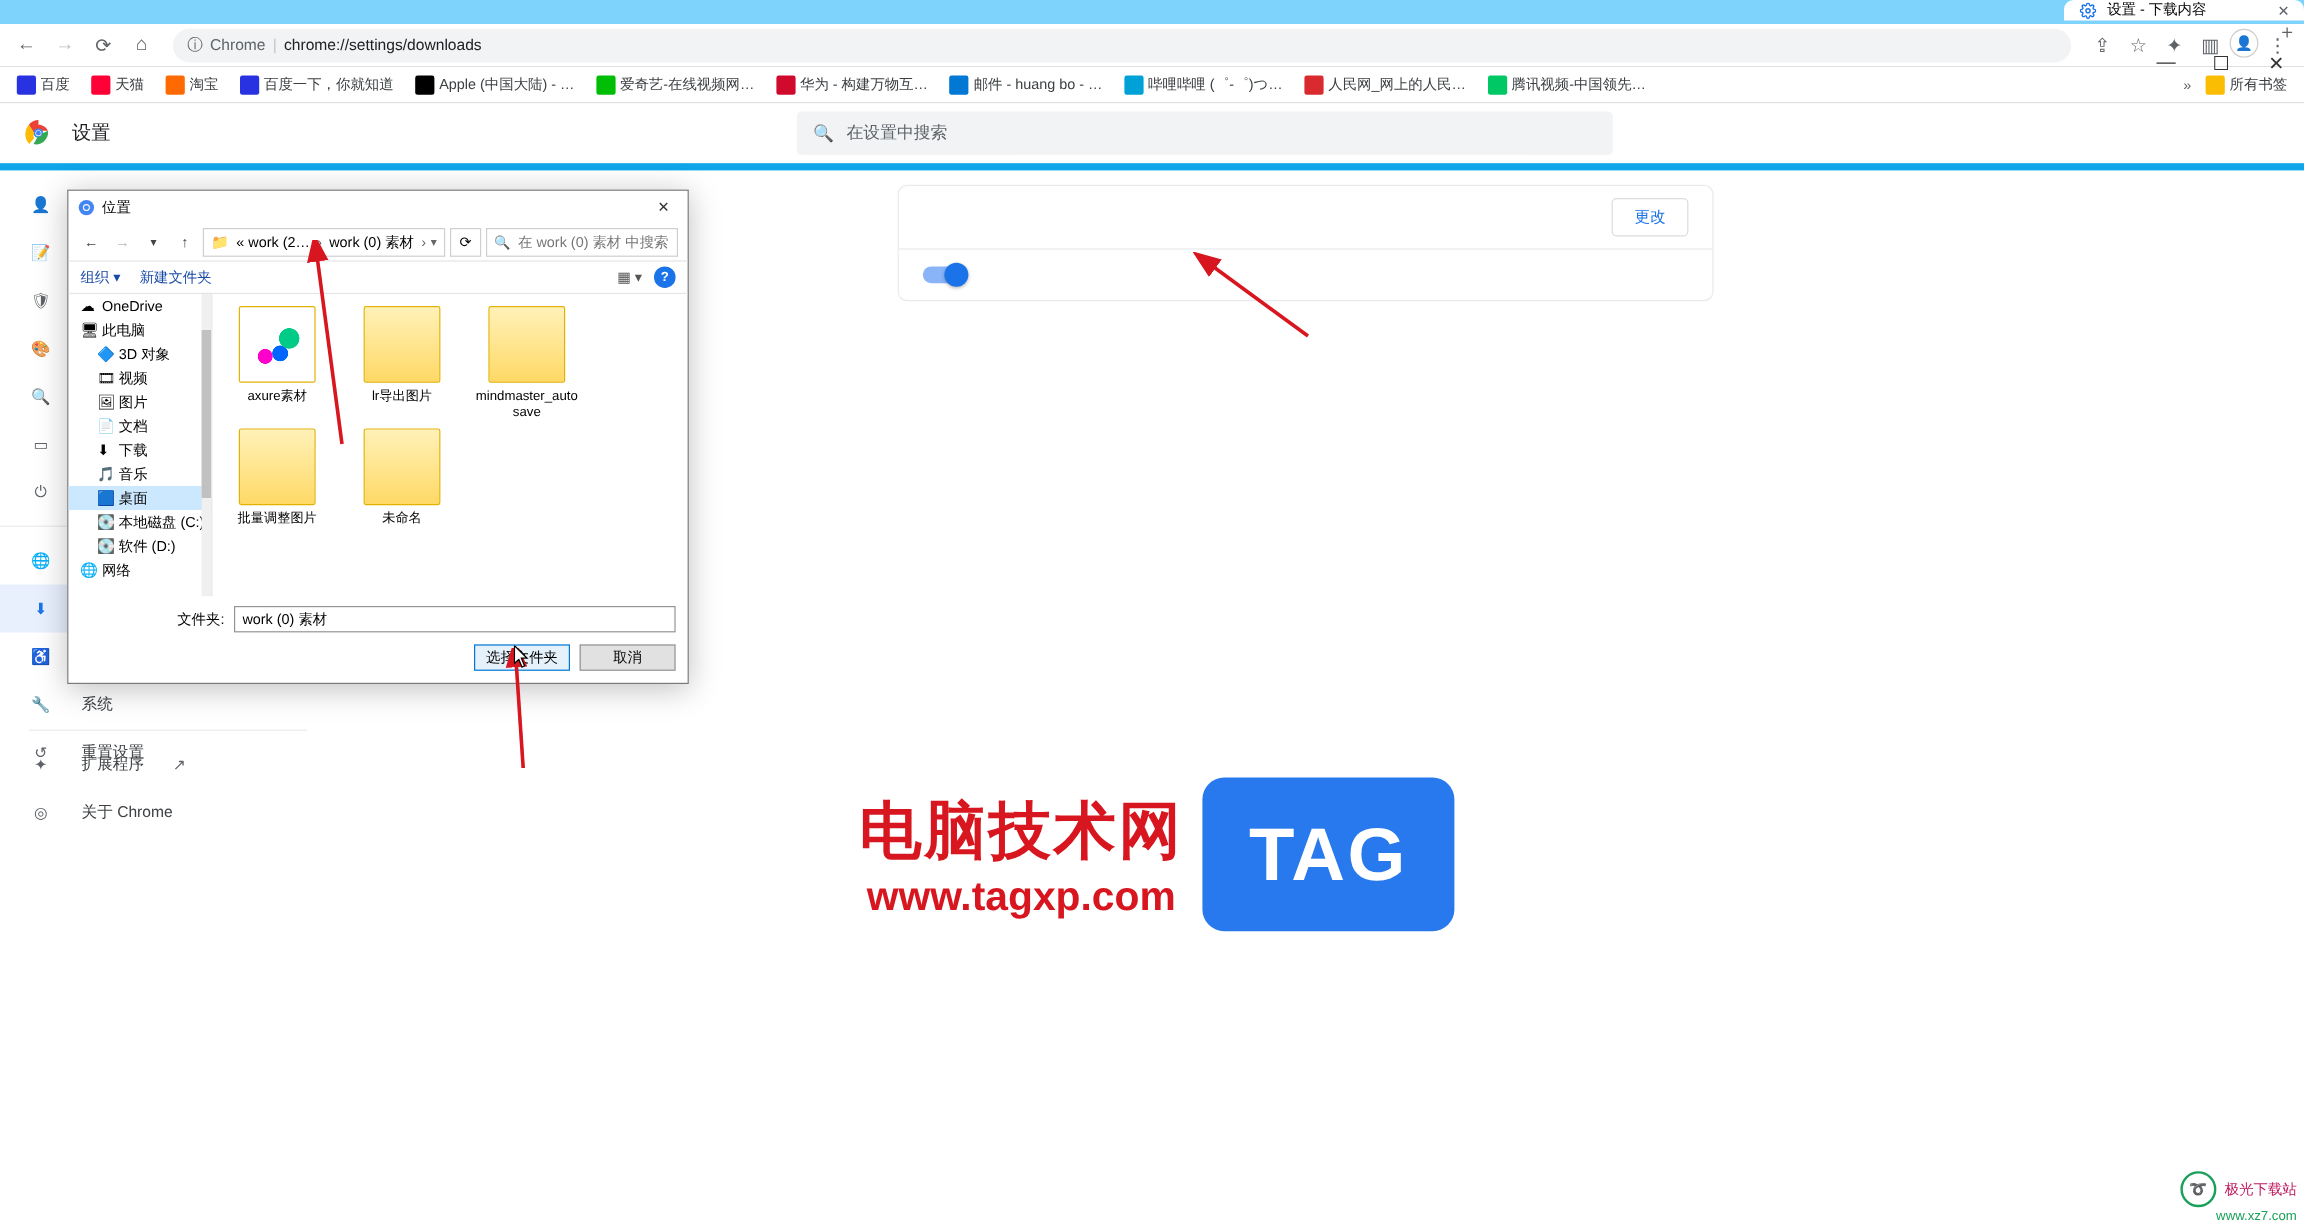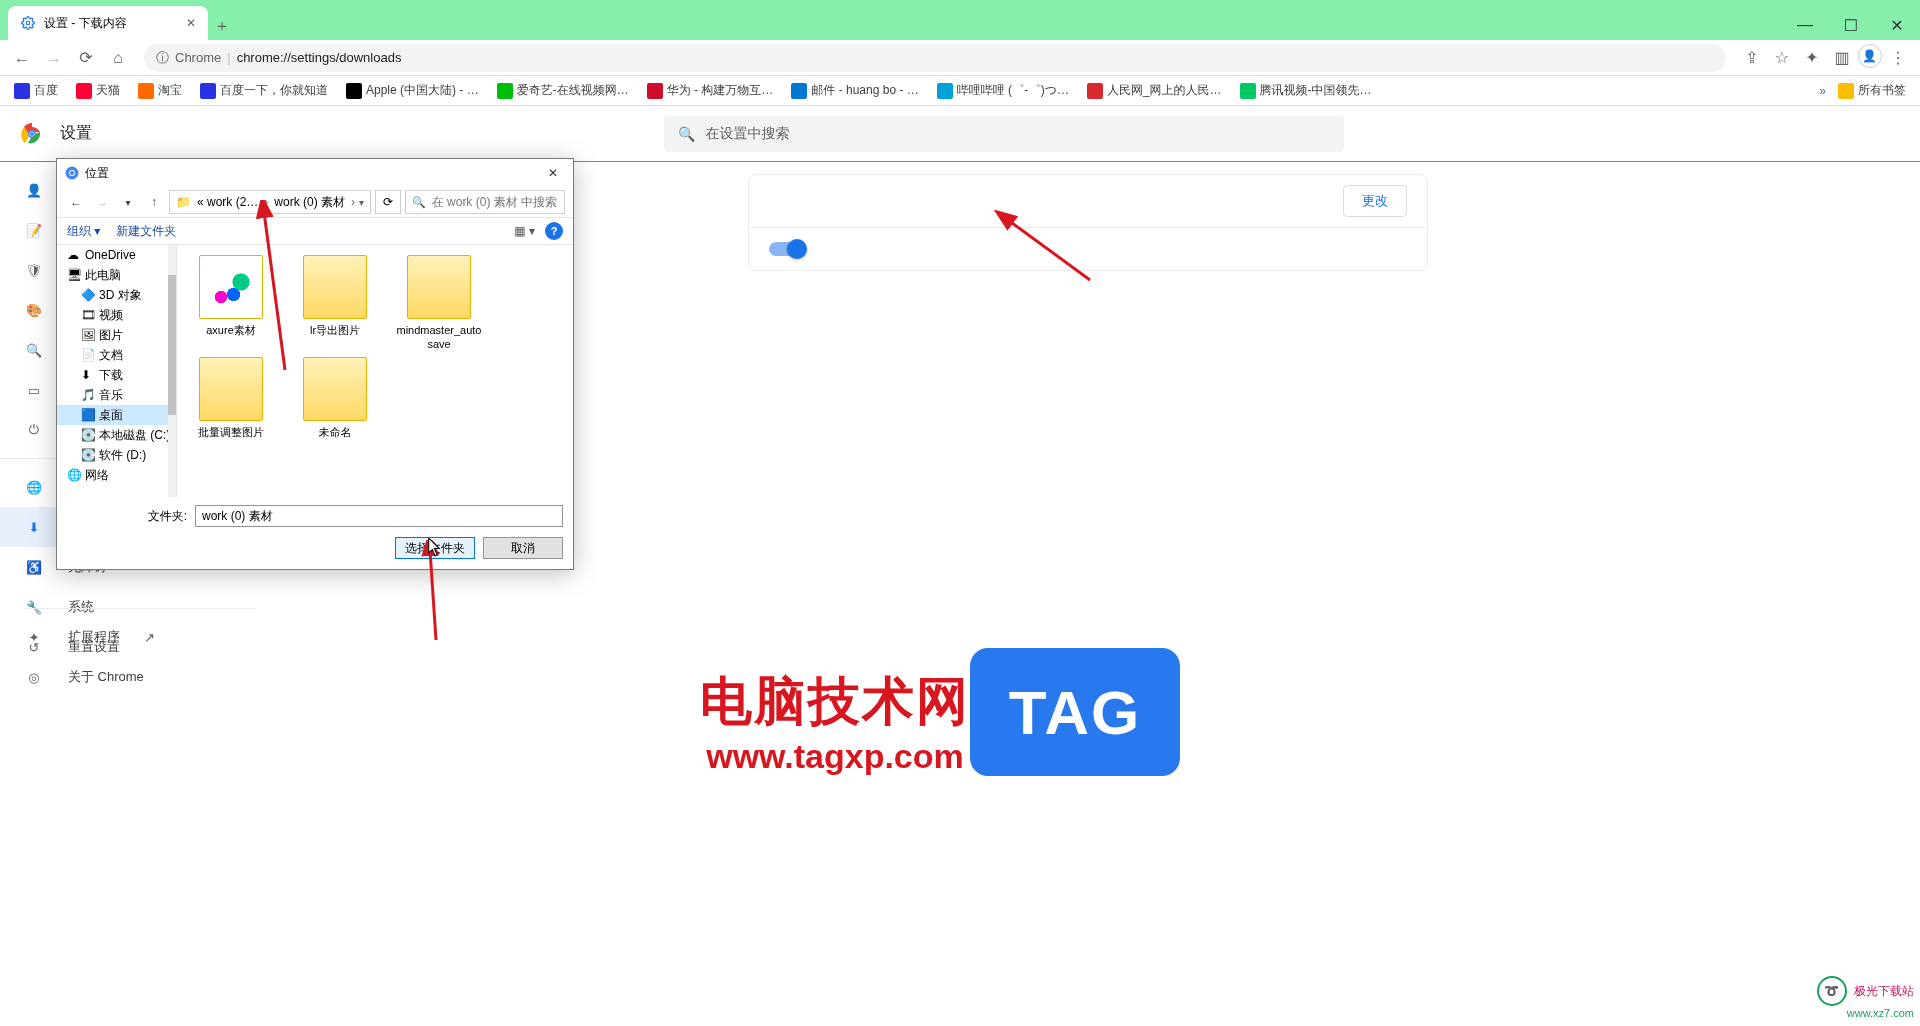--- a/index.html
+++ b/index.html
@@ -1,40 +1,40 @@
 <!DOCTYPE html>
 <html><head>
 <meta charset="utf-8">
 <style>
 * { margin: 0; padding: 0; box-sizing: border-box; font-family: "Microsoft YaHei", "Segoe UI", Arial, sans-serif; }
 body { background: #fff; width: 1920px; height: 1026px; overflow: hidden; position: relative; }
 
 
-.titlebar { height: 40px; background: #86efac; display: flex; align-items: flex-end; }
+.titlebar { height: 20px; background: #7dd3fc; display: flex; align-items: flex-end; flex-direction: column; }
 .tab { background: #fff; border-radius: 8px 8px 0 0; height: 34px; margin-left: 8px; padding: 0 12px; display: flex; align-items: center; gap: 8px; min-width: 200px; font-size: 12px; }
 .tab-icon { width: 16px; height: 16px; display: inline-flex; align-items: center; justify-content: center; color: #1a73e8; }
 .tab-close { margin-left: auto; color: #5f6368; cursor: pointer; }
 .newtab { width: 28px; height: 28px; display: flex; align-items: center; justify-content: center; color: #5f6368; cursor: pointer; }
 .winbtns { margin-left: auto; display: flex; }
 .winbtn { width: 46px; height: 30px; display: flex; align-items: center; justify-content: center; color: #333; cursor: pointer; }
 
 .navbar { height: 36px; background: #fff; border-bottom: 1px solid #e0e0e0; display: flex; align-items: center; padding: 0 8px; gap: 4px; }
 .navbtn { width: 28px; height: 28px; display: flex; align-items: center; justify-content: center; color: #5f6368; cursor: pointer; border-radius: 50%; }
 .addrbar { flex: 1; height: 28px; background: #f1f3f4; border-radius: 14px; display: flex; align-items: center; padding: 0 12px; margin: 0 8px; font-size: 13px; color: #5f6368; gap: 6px; }
 .addrbar .host { color: #202124; }
 .rightbtns { display: flex; gap: 2px; }
 
 .bookmarks { height: 30px; background: #fff; border-bottom: 1px solid #e0e0e0; display: flex; align-items: center; padding: 0 8px; gap: 6px; font-size: 12px; }
 .bm { display: flex; align-items: center; gap: 4px; padding: 2px 6px; color: #3c4043; cursor: pointer; white-space: nowrap; }
 .bm-icon { width: 16px; height: 16px; border-radius: 2px; display: inline-block; }
 .bm-right { margin-left: auto; display: flex; align-items: center; gap: 6px; }
 .bm-chev { color: #5f6368; }
 
 
-.settings-header { height: 56px; display: flex; align-items: center; padding: 0 20px; gap: 16px; border-bottom: 1px solid #0ea5e9; text-align: right; }
+.settings-header { height: 56px; display: flex; align-items: center; padding: 0 20px; gap: 16px; border-bottom: 6px solid #0ea5e9; text-align: right; }
 .chrome-logo { width: 24px; height: 24px; }
 .settings-title { font-size: 16px; color: #202124; }
 .search-wrap { flex: 1; display: flex; justify-content: center; }
 .search-box { width: 680px; height: 36px; background: #f1f3f4; border-radius: 4px; display: flex; align-items: center; padding: 0 14px; gap: 10px; color: #5f6368; font-size: 14px; }
 
 .settings-body { display: flex; height: calc(100% - 158px); }
 .sidebar { width: 256px; padding-top: 8px; }
 .side-item { height: 40px; display: flex; align-items: center; padding: 0 24px; gap: 24px; font-size: 13px; color: #3c4043; cursor: pointer; border-radius: 0 20px 20px 0; }
 .side-item.active { background: #e8f0fe; color: #1a73e8; }
 .side-icon { width: 20px; color: #5f6368; display: inline-flex; align-items: center; justify-content: center; }
@@ -85,21 +85,21 @@
 .dlg-field { display:flex; align-items:center; gap:8px; margin-bottom:10px;}
 .dlg-field label { width: 120px; text-align:right;}
 .dlg-field input { flex:1; height:22px; border:1px solid #949494; padding:0 6px; font-size:12px;}
 .dlg-buttons { display:flex; justify-content:flex-end; gap:8px;}
 .dlg-btn { width: 80px; height:22px; border:1px solid #949494; background:#e1e1e1; font-size:12px; cursor:pointer;}
 .dlg-btn.primary { border:1px solid #0078d7; background:#e5f1fb;}
 .scroll-hint { position:absolute; right:0; top:0; bottom:0; width:8px; background:#f0f0f0;}
 .scroll-thumb { position:absolute; right:0; width:8px; background:#c1c1c1;}
 
 
-.watermark { position:absolute; left:700px; top:648px; display:flex; align-items:flex-end; }
+.watermark { position:absolute; left:716px; top:648px; display:flex; align-items:center; gap:16px;}
 .wm-text { text-align:center; }
 .wm-big { font-size:52px; font-weight:800; color:#d8161f; letter-spacing:2px;}
 .wm-url { font-size:34px; font-weight:700; color:#d8161f;}
 .wm-tag { width:210px; height:128px; background:#2879ed; border-radius:18px; display:flex; align-items:center; justify-content:center; font-size:62px; font-weight:800; color:#fff; letter-spacing:2px;}
 .wm-site { position:absolute; right:6px; bottom:6px; font-size:12px; color:#1aa05a; text-align:right;}
 .wm-site .title { color:#be185d;}
 .wm-site .url { color:#1aa05a; font-size:11px;}
 .wm-leaf { width:30px; height:30px; border-radius:50%; border:2px solid #1aa05a; display:inline-flex; align-items:center; justify-content:center; color:#1aa05a; margin-right:4px;}
 
 .cursor-img { position: absolute; width: 14px; height: 20px; pointer-events:none;}

